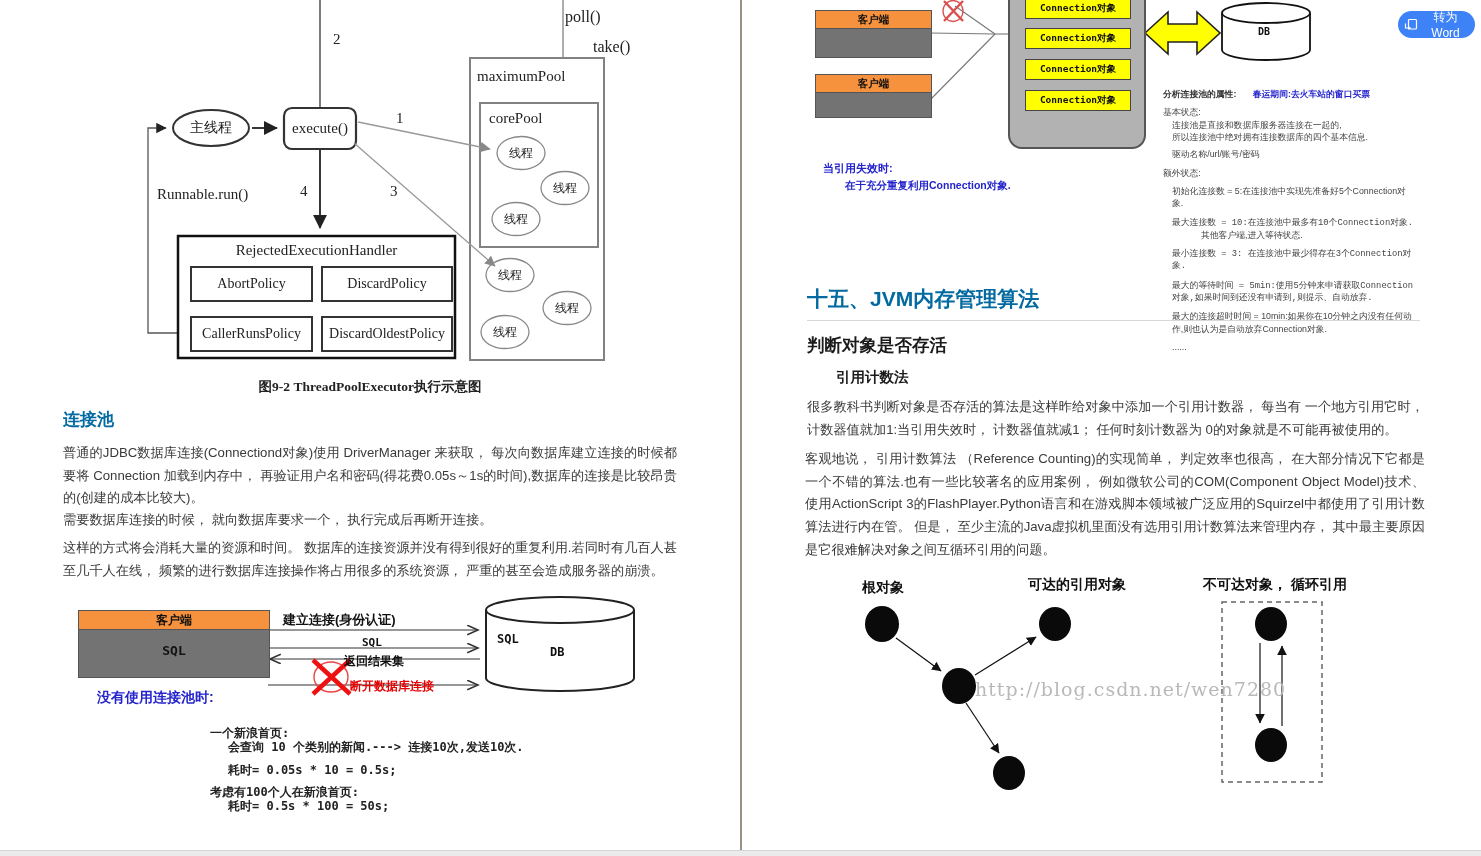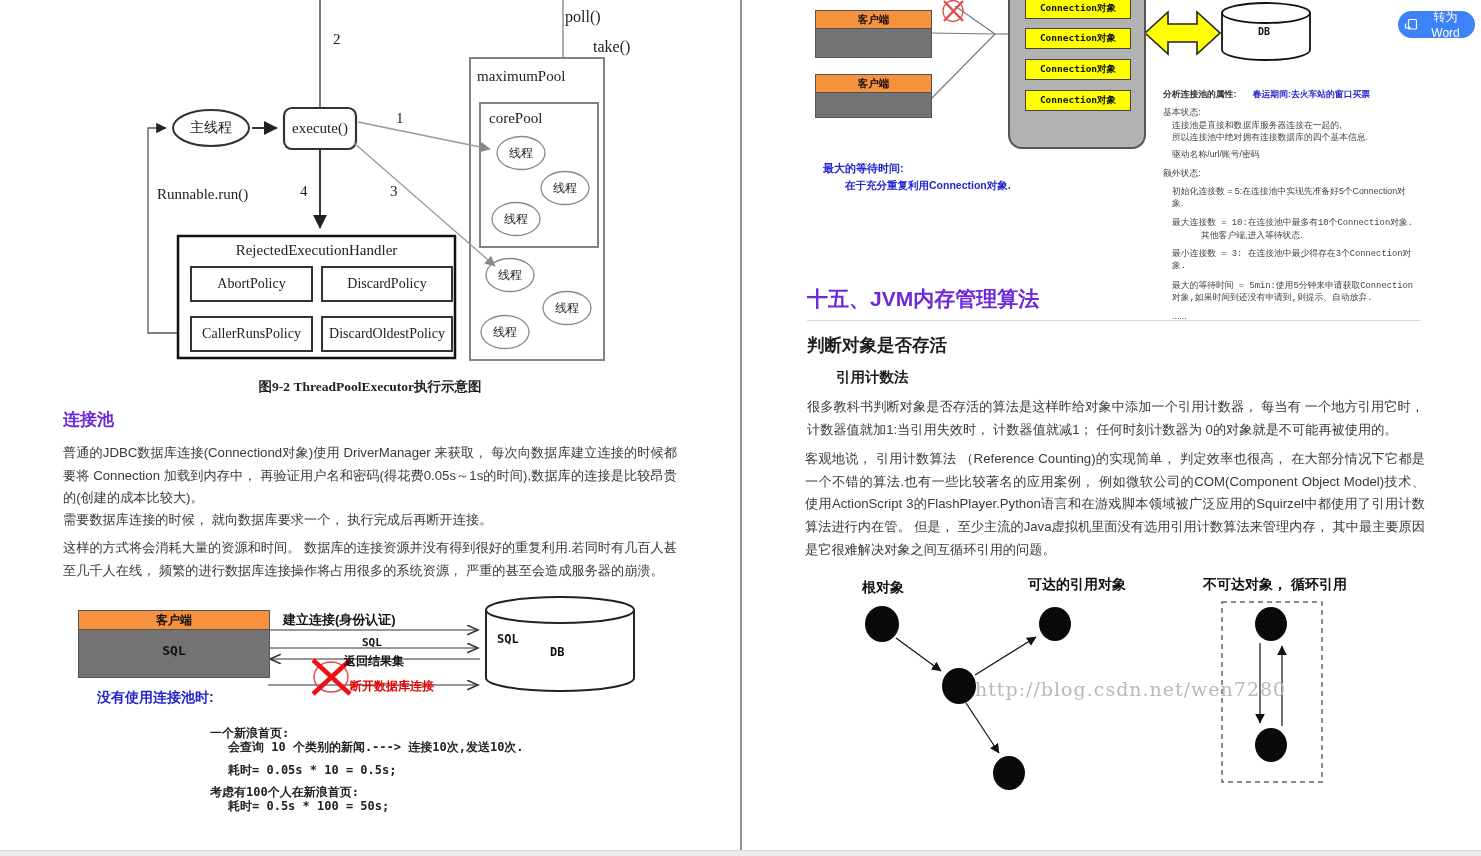--- a/index.html
+++ b/index.html
@@ -8,21 +8,21 @@
   .abs{position:absolute;}
   .overlay{position:absolute;left:0;top:0;z-index:1;}
   .lbl{position:absolute;z-index:2;white-space:nowrap;}
   .serif{font-family:"Liberation Serif",serif;color:#222;}
   .mono{font-family:"DejaVu Sans Mono",monospace;}
   .ctr{display:flex;align-items:center;justify-content:center;text-align:center;}
   .box{position:absolute;z-index:2;background:#737373;border:1.5px solid #555;}
   .box .hd{background:#f6913d;border-bottom:1.5px solid #555;font-weight:bold;color:#111;
            display:flex;align-items:center;justify-content:center;}
   .para{position:absolute;z-index:2;font-size:13.2px;line-height:1.72;color:#3a3a3a;text-align:justify;}
-  .h1{position:absolute;z-index:2;font-size:21px;font-weight:bold;color:#6d28d9;}
+  .h1{position:absolute;z-index:2;font-size:21px;font-weight:bold;color:#0369a1;}
   .h2{position:absolute;z-index:2;font-size:17.5px;font-weight:bold;color:#1b1b1b;}
   .h3{position:absolute;z-index:2;font-size:14.5px;font-weight:bold;color:#1b1b1b;}
   .blue{color:#2424cd;}
   .red{color:#e60000;}
   .note-line{font-family:"DejaVu Sans Mono",monospace;font-weight:bold;font-size:12px;color:#222;}
   .props{position:absolute;z-index:2;left:1163px;top:88px;width:252px;font-size:8.8px;
          line-height:1.4;color:#444;}
   .props .i1{padding-left:9px;}
   .props .i2{padding-left:38px;}
   .props .mt5{margin-top:5px;} .props .mt6{margin-top:6px;} .props .mt7{margin-top:7px;font-family:Liberation Mono, monospace;}
@@ -213,24 +213,25 @@
     <div class="mt6">基本状态:</div>
     <div class="i1">连接池是直接和数据库服务器连接在一起的,</div>
     <div class="i1">所以连接池中绝对拥有连接数据库的四个基本信息.</div>
     <div class="i1 mt5">驱动名称/url/账号/密码</div>
     <div class="mt6">额外状态:</div>
     <div class="i1 mt6">初始化连接数 = 5:在连接池中实现先准备好5个Connection对象.</div>
     <div class="i1 mt7">最大连接数 = 10:在连接池中最多有10个Connection对象.</div>
     <div class="i2">其他客户端,进入等待状态.</div>
     <div class="i1 mt7">最小连接数 = 3: 在连接池中最少得存在3个Connection对象.</div>
     <div class="i1 mt7">最大的等待时间 = 5min:使用5分钟来申请获取Connection对象,如果时间到还没有申请到,则提示、自动放弃.</div>
+    <div class="i1 mt6">最大的连接超时时间 = 10min:如果你在10分钟之内没有任何动作,则也认为是自动放弃Connection对象.</div>
     <div class="i1 mt6">......</div>
   </div>
 
-  <div class="lbl blue" style="left:823px;top:161px;font-size:11px;font-weight:bold;">最大的等待时间:</div>
+  <div class="lbl blue" style="left:823px;top:161px;font-size:11px;font-weight:bold;">当引用失效时:</div>
   <div class="lbl blue" style="left:845px;top:179px;font-size:10.5px;font-weight:bold;">在于充分重复利用Connection对象.</div>
 
   <div class="h1" style="left:807px;top:285px;">十五、JVM内存管理算法</div>
   <div class="abs" style="left:807px;top:320px;width:613px;height:1px;background:#d8d8d8;z-index:2;"></div>
   <div class="h2" style="left:807px;top:333px;">判断对象是否存活</div>
   <div class="h3" style="left:836px;top:368px;">引用计数法</div>
   <div class="para" style="left:807px;top:396px;width:617px;">很多教科书判断对象是否存活的算法是这样昨给对象中添加一个引用计数器， 每当有 一个地方引用它时， 计数器值就加1:当引用失效时， 计数器值就减1； 任何时刻计数器为 0的对象就是不可能再被使用的。</div>
   <div class="para" style="left:805px;top:448px;width:620px;">客观地说， 引用计数算法 （Reference Counting)的实现简单， 判定效率也很高， 在大部分情况下它都是一个不错的算法.也有一些比较著名的应用案例， 例如微软公司的COM(Component Object Model)技术、 使用ActionScript 3的FlashPlayer.Python语言和在游戏脚本领域被广泛应用的Squirzel中都使用了引用计数算法进行内在管。 但是， 至少主流的Java虚拟机里面没有选用引用计数算法来管理内存， 其中最主要原因是它很难解决对象之间互循环引用的问题。</div>
 
   <div class="lbl" style="left:862px;top:579px;font-size:14px;font-weight:bold;color:#111;">根对象</div>

